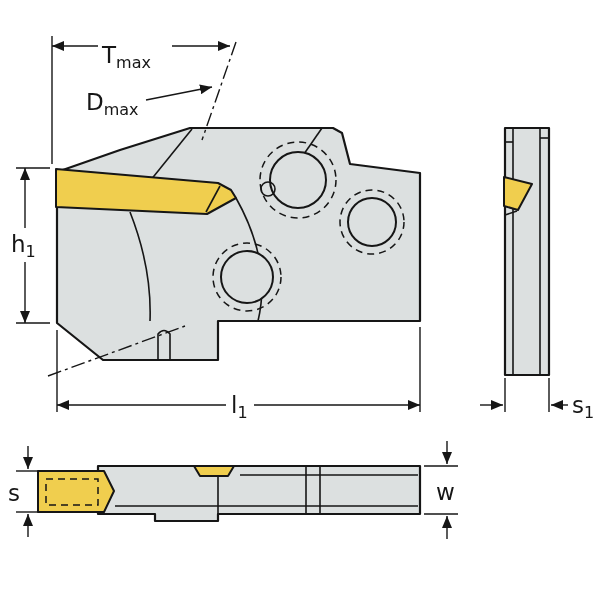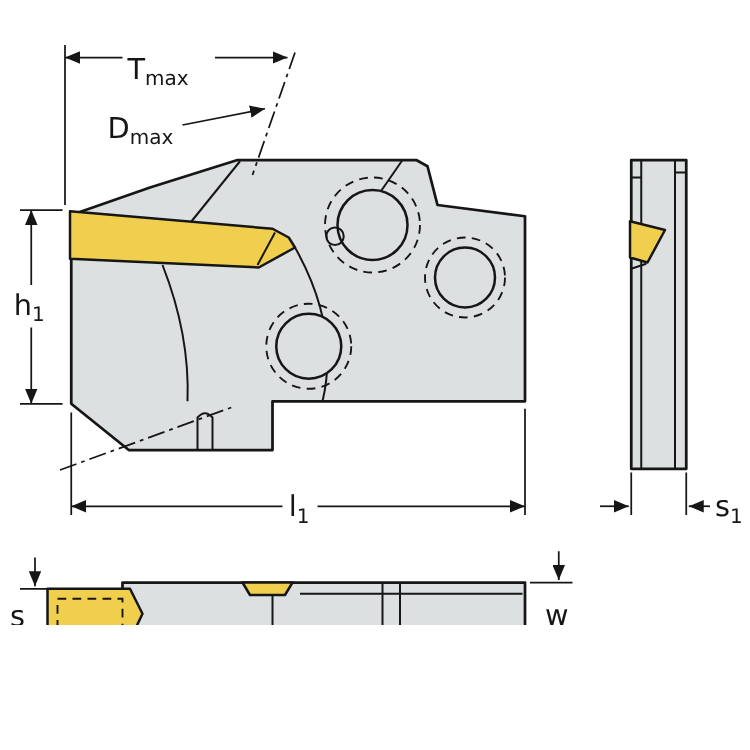--- a/index.html
+++ b/index.html
@@ -2,21 +2,21 @@
 <html style="--insert: #F0CE4E; --body: #DCE0E0; --line: #161616; --background: #FFFFFF;"><head>
 <meta charset="utf-8">
 <style>
   :root{
     --insert:#F0CE4E;
     --body:#DCE0E0;
     --line:#161616;
     --background:#FFFFFF;
   }
   html,body{margin:0;padding:0;background:var(--background);}
-  .stage{position:relative;width:600px;height:500px;background:var(--background);overflow:hidden;}
+  .stage{position:relative;width:600px;height:600px;background:var(--background);overflow:hidden;}
   svg{display:block;}
   .body-fill{fill:var(--body);stroke:var(--line);stroke-width:2.2;stroke-linejoin:round;}
   .insert-fill{fill:var(--insert);stroke:var(--line);stroke-width:2;stroke-linejoin:round;}
   .edge-thin{fill:none;stroke:var(--line);stroke-width:1.6;}
   .hole{fill:var(--body);stroke:var(--line);stroke-width:2;}
   .dash{fill:none;stroke:var(--line);stroke-width:1.5;stroke-dasharray:7 5;}
   .dashdot{fill:none;stroke:var(--line);stroke-width:1.4;stroke-dasharray:14 4 3 4;}
   .dim{fill:none;stroke:var(--line);stroke-width:1.4;}
   text{font-family:"DejaVu Sans","Liberation Sans",sans-serif;fill:var(--line);}
   .lbl{font-size:23px;}

